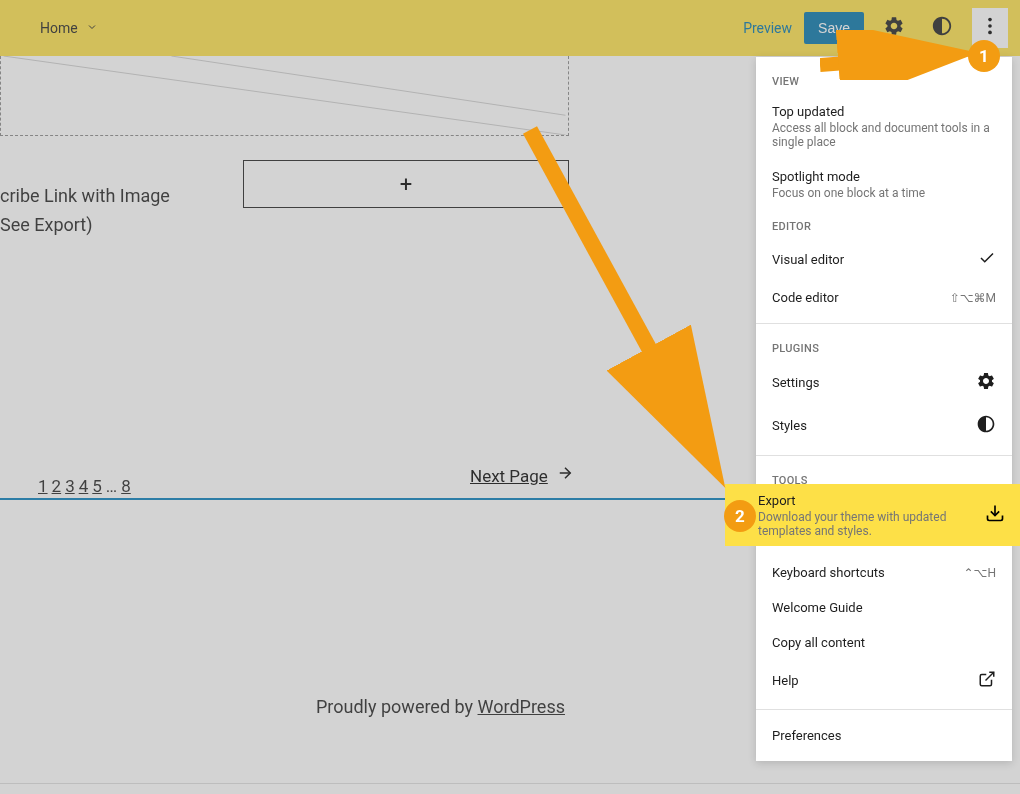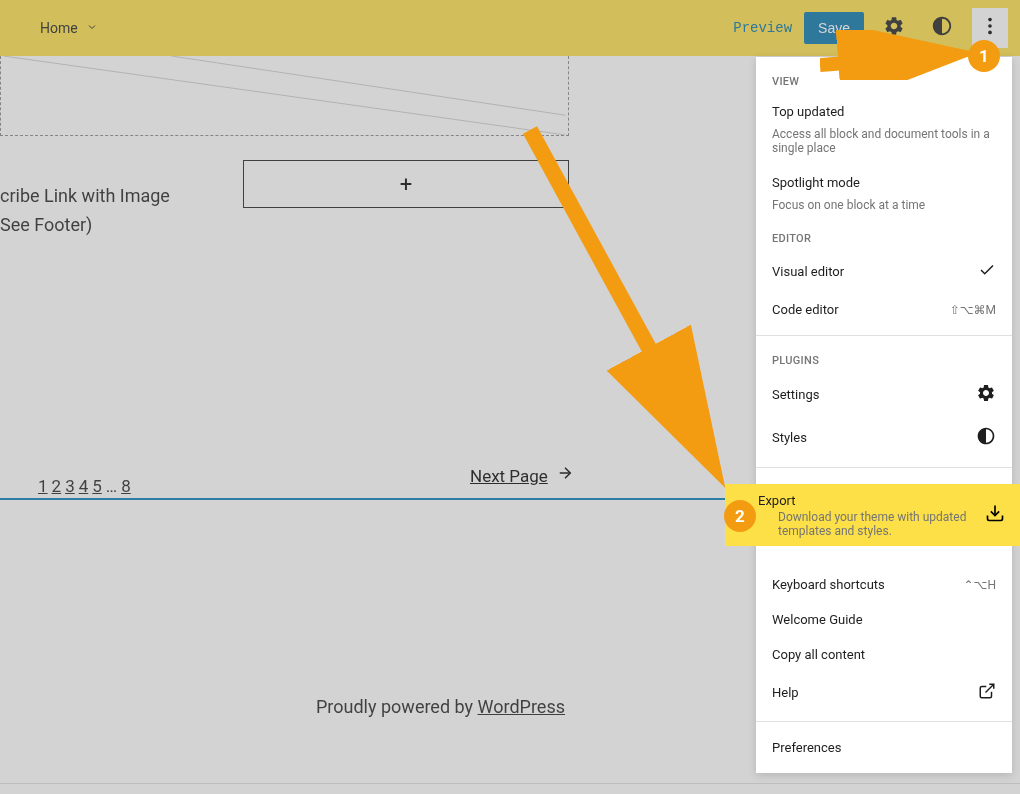--- a/index.html
+++ b/index.html
@@ -46,21 +46,20 @@
       color: #1e1e1e;
     }
     .top-right {
       display: flex;
       align-items: center;
       gap: 12px;
     }
     .preview-link {
       color: #0073aa;
       font-size: 14px;
-      font-family: Liberation Mono, monospace;
     }
     .save-btn {
       background: #0073aa;
       color: #fff;
       border: none;
       padding: 8px 14px;
       font-size: 14px;
       border-radius: 2px;
     }
     .icon-btn {
@@ -209,21 +208,21 @@
     .dropdown-item .item-content {
       flex: 1;
     }
     .dropdown-item .item-title {
       font-size: 13px;
       color: #1e1e1e;
     }
     .dropdown-item .item-desc {
       font-size: 12px;
       color: #757575;
-      margin-top: 8px;
+      margin-top: 2px;
     }
     .dropdown-item .shortcut {
       font-size: 12px;
       color: #757575;
     }
     .dropdown-divider {
       height: 1px;
       background: #e0e0e0;
     }
     .export-highlight-box {
@@ -242,21 +241,20 @@
       flex: 1;
     }
     .export-highlight-box .item-title {
       font-size: 13px;
       color: #1e1e1e;
     }
     .export-highlight-box .item-desc {
       font-size: 12px;
       color: #757575;
       margin-top: 2px;
-      margin-left: 20px;
     }
     .badge {
       position: absolute;
       width: 32px;
       height: 32px;
       border-radius: 50%;
       background: #f39c12;
       color: #fff;
       display: flex;
       align-items: center;
@@ -329,21 +327,21 @@
 
 <div class="canvas">
   <div class="dashed-box">
     <svg viewBox="0 0 569 80">
         <line x1="0" y1="0" x2="569" y2="80" stroke="#ccc" stroke-width="1"></line>
         <line x1="170" y1="0" x2="569" y2="60" stroke="#ccc" stroke-width="1"></line>
       </svg>
   </div>
   <div class="subscribe-text">
     <div>cribe Link with Image</div>
-    <div>See Footer)</div>
+    <div>See Export)</div>
   </div>
   <div class="plus-box">
     <span>+</span>
   </div>
   <div class="pagination">
     <span>1</span>
     <span>2</span>
     <span>3</span>
     <span>4</span>
     <span>5</span>

